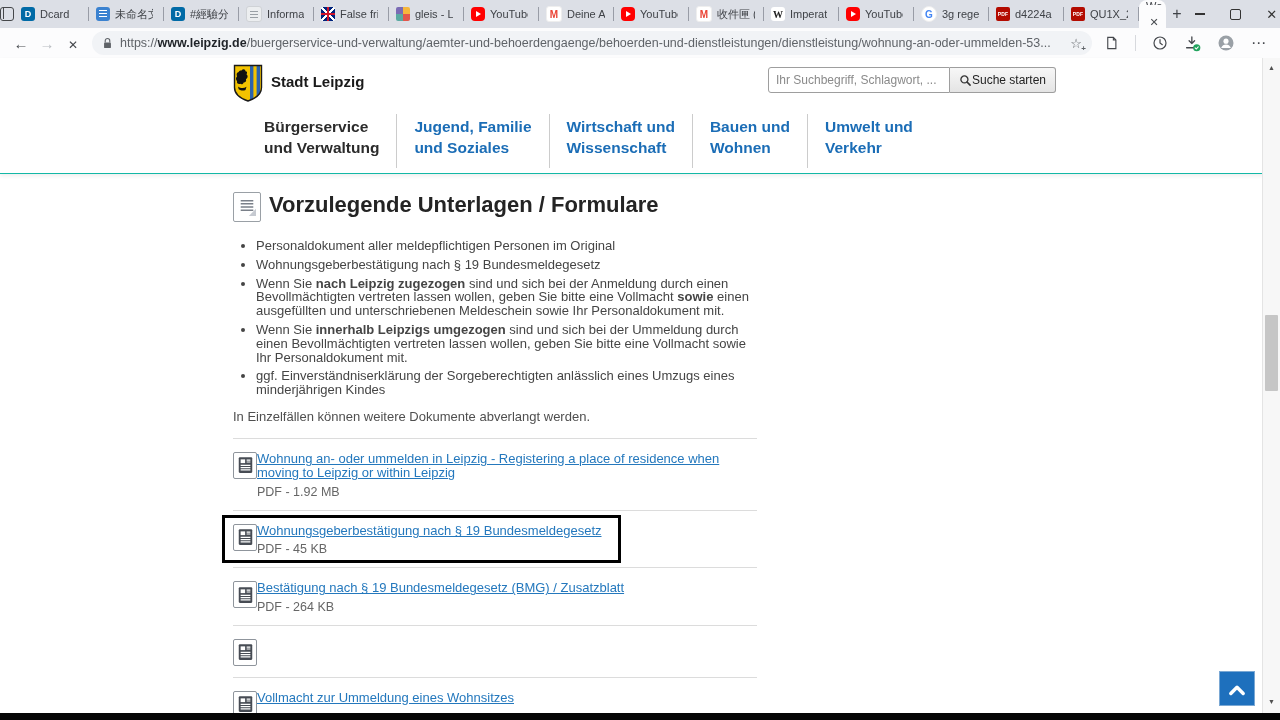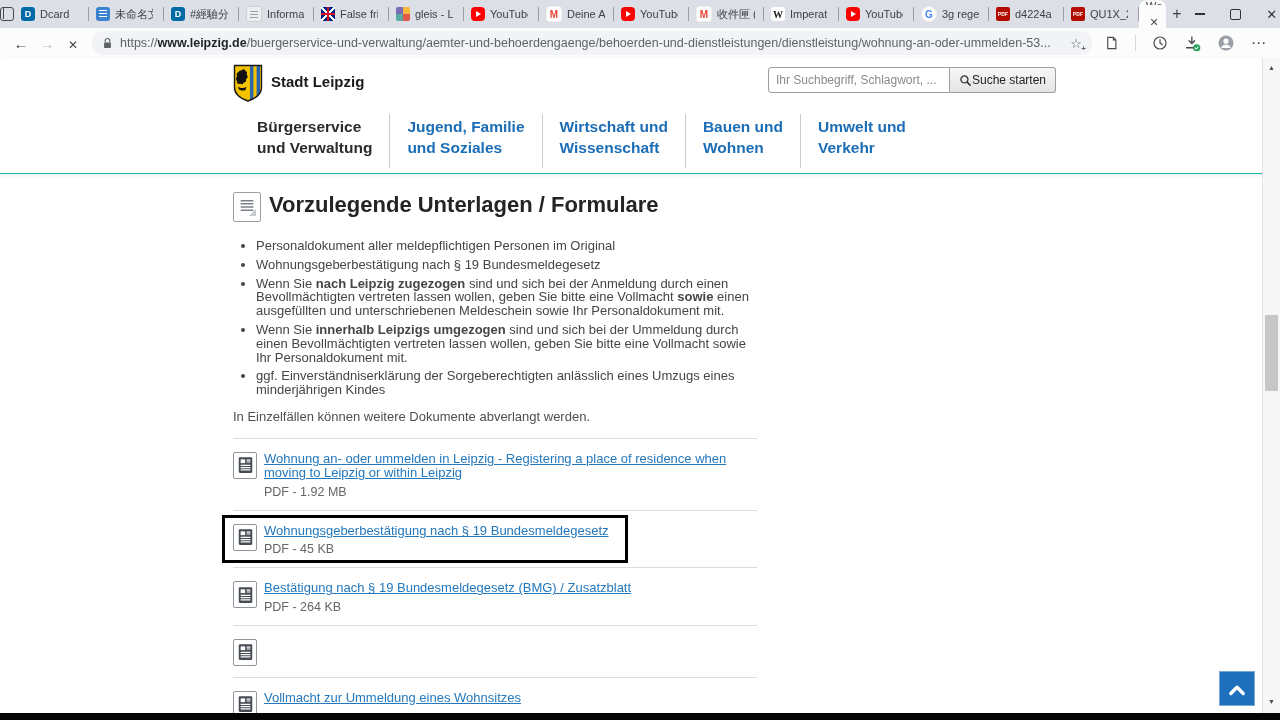--- a/index.html
+++ b/index.html
@@ -56,39 +56,39 @@
               border-bottom:1px solid #14b8a6;box-shadow:0 2px 4px rgba(0,0,0,.07);}
   .brandwrap{position:absolute;left:233px;top:6px;display:flex;gap:8px;align-items:flex-start;text-decoration:none;}
   .brandname{margin-top:9px;font-size:15px;font-weight:700;color:#1a1a1a;}
   .searchwrap{position:absolute;left:768px;top:9px;display:flex;align-items:stretch;}
   .searchinput{width:166px;height:24px;border:1px solid #9e9e9e;border-radius:3px 0 0 3px;
                padding:0 7px;font-size:12px;color:#333;font-family:inherit;outline:none;}
   .searchinput::placeholder{color:#8a8a8a;}
   .searchbtn{height:26px;border:1px solid #9e9e9e;border-left:none;border-radius:0 3px 3px 0;
              background:linear-gradient(#f7f7f7,#e4e4e4);display:flex;align-items:center;
              padding:0 9px;font-size:12px;color:#222;font-family:inherit;}
-  #nav{position:absolute;left:243px;top:56px;display:flex;}
+  #nav{position:absolute;left:250px;top:56px;display:flex;}
   .navitem{white-space:pre-line;font-size:15.5px;line-height:21px;padding:2px 17px 10px;
            border-left:1px solid #ccc;color:#1b6db6;text-decoration:none;font-weight:600;}
   .navitem:first-child{border-left:none;padding-left:14px;}
   .navitem.active{color:#2b2b2b;font-weight:700;}
 
   
   .content{position:absolute;left:233px;top:134px;width:524px;}
   .sectionhead{display:flex;gap:8px;}
   .headicon{width:26px;height:28px;border:1px solid #9aa0a6;border-radius:2px;background:#fff;
             display:flex;align-items:center;justify-content:center;flex:none;}
   .sectiontitle{font-size:22px;font-weight:700;color:#242424;margin:0 0 0;}
   #bullets{margin:17px 0 0;padding:0 0 0 23px;font-size:13px;line-height:13.8px;color:#454545;}
   #bullets li{margin-bottom:5px;}
   .note{margin:12px 0 0;font-size:13px;color:#4f4f4f;}
   .sep{border:none;border-top:1px solid #dcdcdc;margin:14px 0 0;}
   .dl-row{border-bottom:1px solid #dcdcdc;padding:4px 0;}
   .dl-row.last{border-bottom:none;}
-  .hlbox{border:3px solid transparent;margin-left:-11px;padding:6px 14px 4px 8px;display:flex;gap:7px;width:fit-content;}
+  .hlbox{border:3px solid transparent;margin-left:-11px;padding:6px 14px 4px 8px;display:flex;width:fit-content;}
   .dl-row.hl .hlbox{border-color:#000;padding-right:16px;}
   .dl-row.hl .dl-title{white-space:nowrap;}
   .dl-icon{width:22px;height:25px;border:1px solid #8f959c;border-radius:2px;background:#fff;flex:none;
            display:flex;align-items:center;justify-content:center;}
   .dl-text{display:flex;flex-direction:column;max-width:492px;}
   .dl-title{font-size:13px;line-height:14.5px;color:#2478bd;text-decoration:underline;}
   .dl-meta{margin-top:4px;font-size:12.5px;color:#666;}
 
   .backtotop{position:absolute;left:1219px;top:613px;width:34px;height:33px;background:#1e70bd;
              display:flex;align-items:center;justify-content:center;border:1px solid #7aa8d4;}

